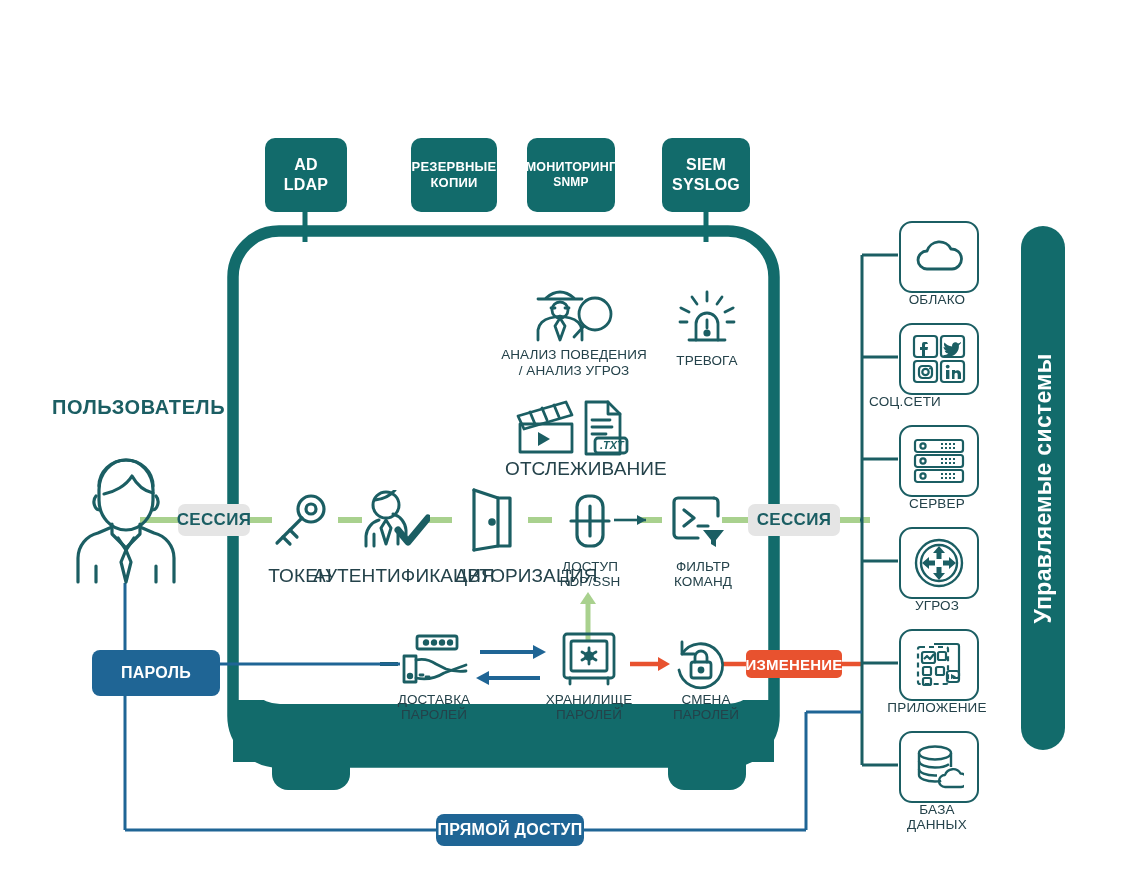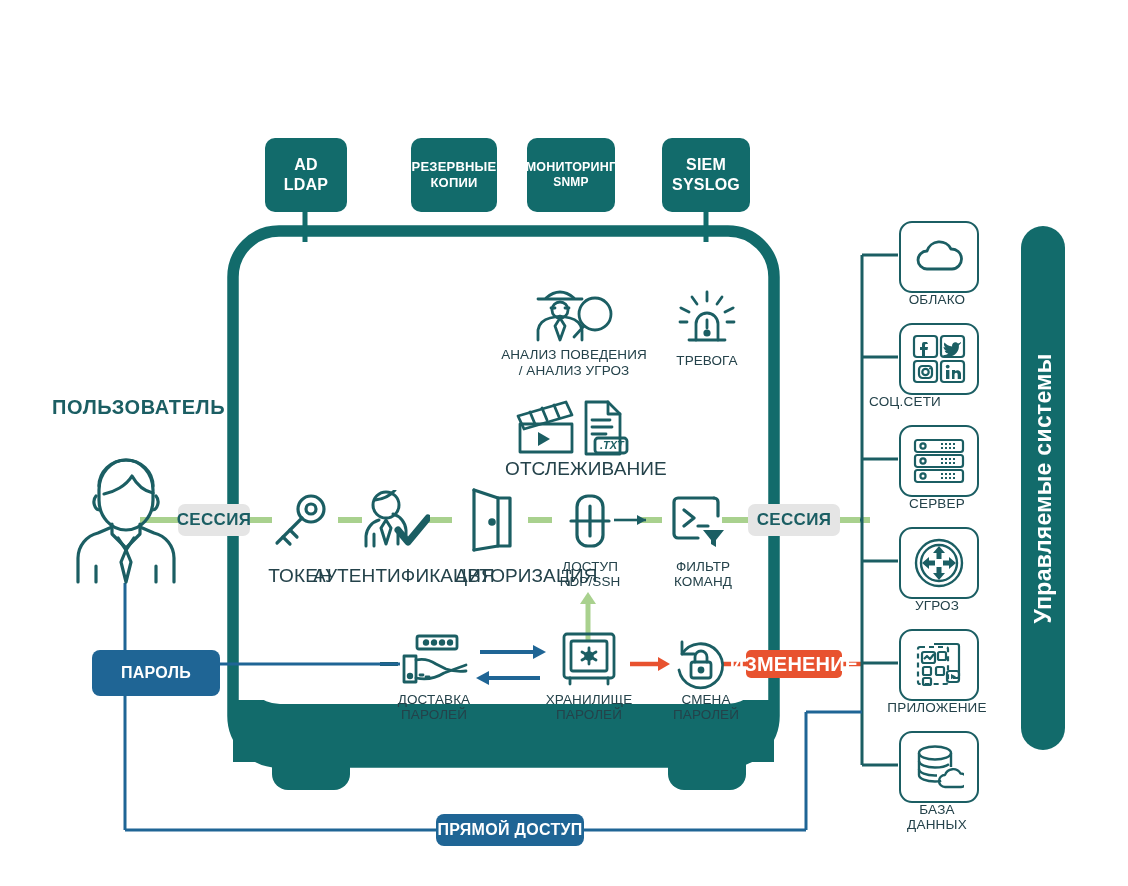--- a/index.html
+++ b/index.html
@@ -20,21 +20,21 @@
   }
   .topbox span{display:block;}
 
   
   .badge{
     position:absolute;display:flex;align-items:center;justify-content:center;
     font-weight:bold;border-radius:7px;white-space:nowrap;
   }
   .badge-green{background:#e5e5e5;color:#1b5e63;font-size:17px;letter-spacing:.3px;}
   .badge-blue{background:#1f6595;color:#fff;font-size:16px;letter-spacing:.3px;border-radius:8px;}
-  .badge-orange{background:#e8522f;color:#fff;font-size:20px;letter-spacing:.2px;border-radius:5px;}
+  .badge-orange{background:#e8522f;color:#fff;font-size:15px;letter-spacing:.2px;border-radius:5px;}
 
   
   .nlabel{
     position:absolute;text-align:center;color:#24424a;
     font-size:19px;line-height:1.12;letter-spacing:.1px;white-space:pre-line;
   }
   .nlabel.sm{font-size:13.5px;}
   .user-title{
     position:absolute;color:#1b5e63;font-size:20px;font-weight:bold;letter-spacing:.6px;
   }

